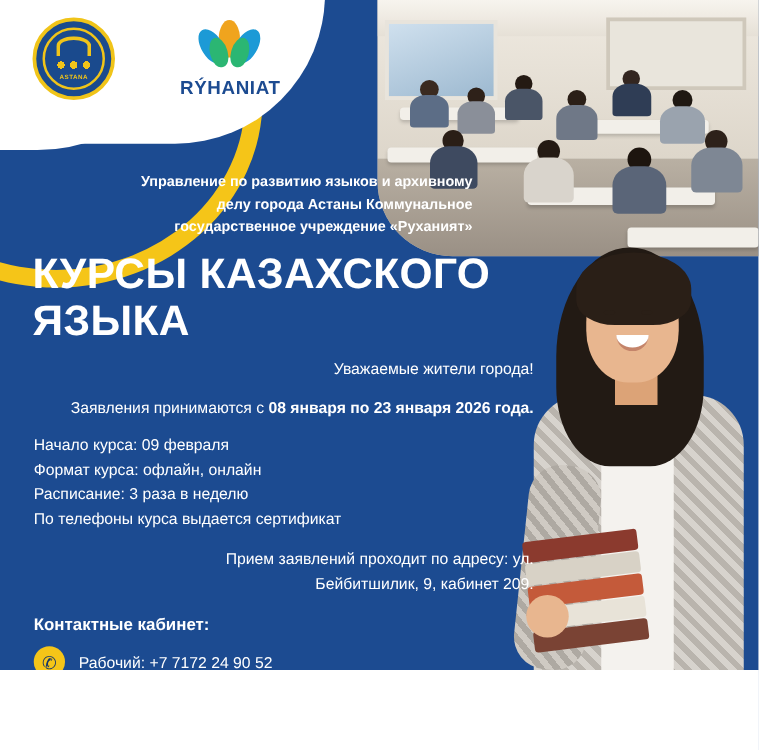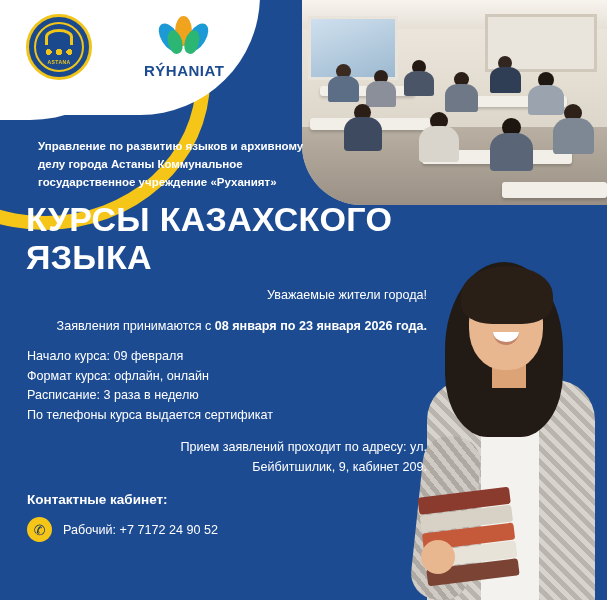--- a/index.html
+++ b/index.html
@@ -4,21 +4,21 @@
 <style>
   * { box-sizing: border-box; margin: 0; padding: 0; }
   html, body {
     width: 607px; height: 600px;
     font-family: "Liberation Sans", sans-serif;
     background: #ffffff;
     overflow: hidden;
   }
   .poster {
     position: relative;
-    width: 607px; height: 600px;
+    width: 607px; height: 536px;
     background: #ffffff;
     overflow: hidden;
   }
 
   
   .blue-bg {
     position: absolute;
     left: 0; top: 0;
     width: 607px; height: 600px;
     background: #1c4b91;
@@ -181,21 +181,21 @@
     position:absolute; width:17px; height:30px; border-radius:50% 50% 45% 45%;
   }
   .ruh-text {
     font-size: 15px; font-weight: 800; letter-spacing: .5px;
     color:#1c4b91; margin-top:2px;
   }
 
   
   .org {
     position: absolute; left: 38px; top: 138px; width: 340px;
-    z-index: 8; text-align: left;
+    z-index: 8; text-align: right;
     color: #ffffff; font-weight: 700; font-size: 11.5px; line-height: 1.55;
   }
 
   
   .title {
     position: absolute; left: 26px; top: 200px; width: 420px;
     z-index: 8;
     color: #ffffff; font-weight: 800; font-size: 34px; line-height: 1.12;
     letter-spacing: .3px;
   }

